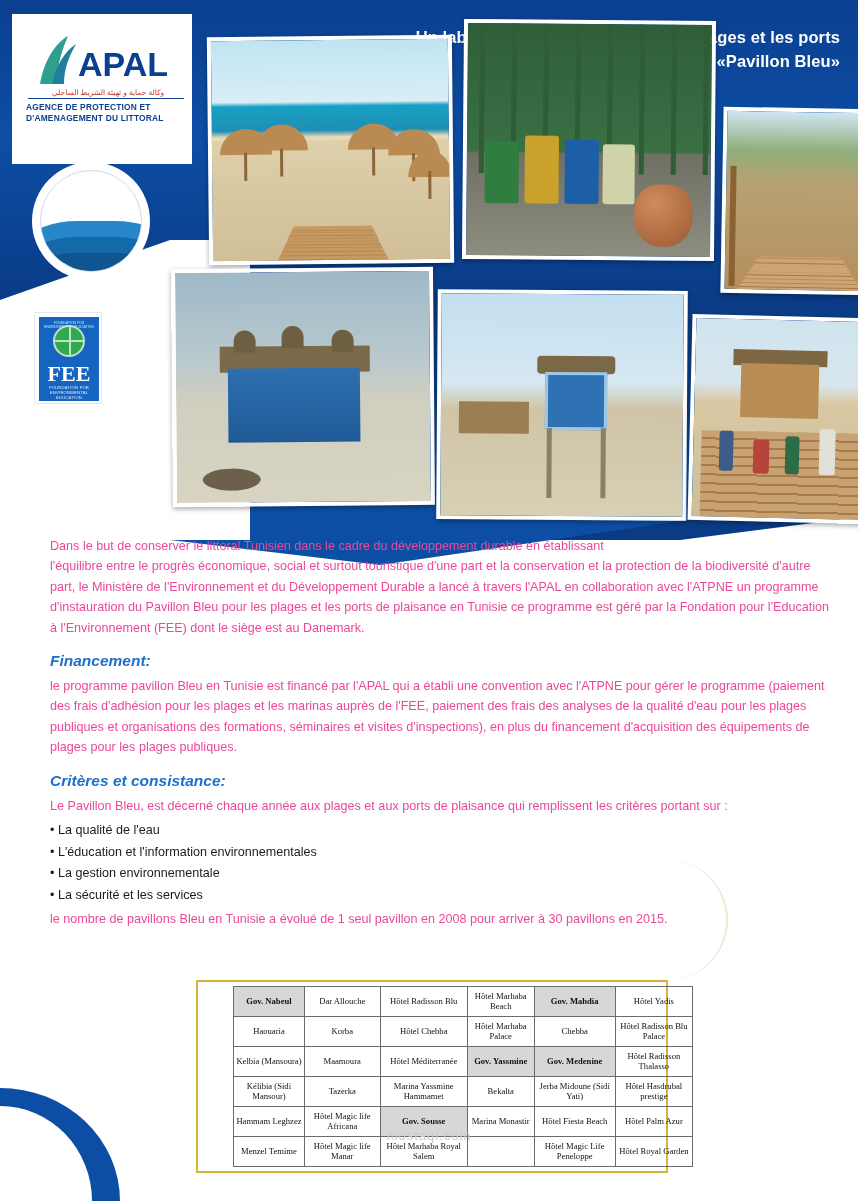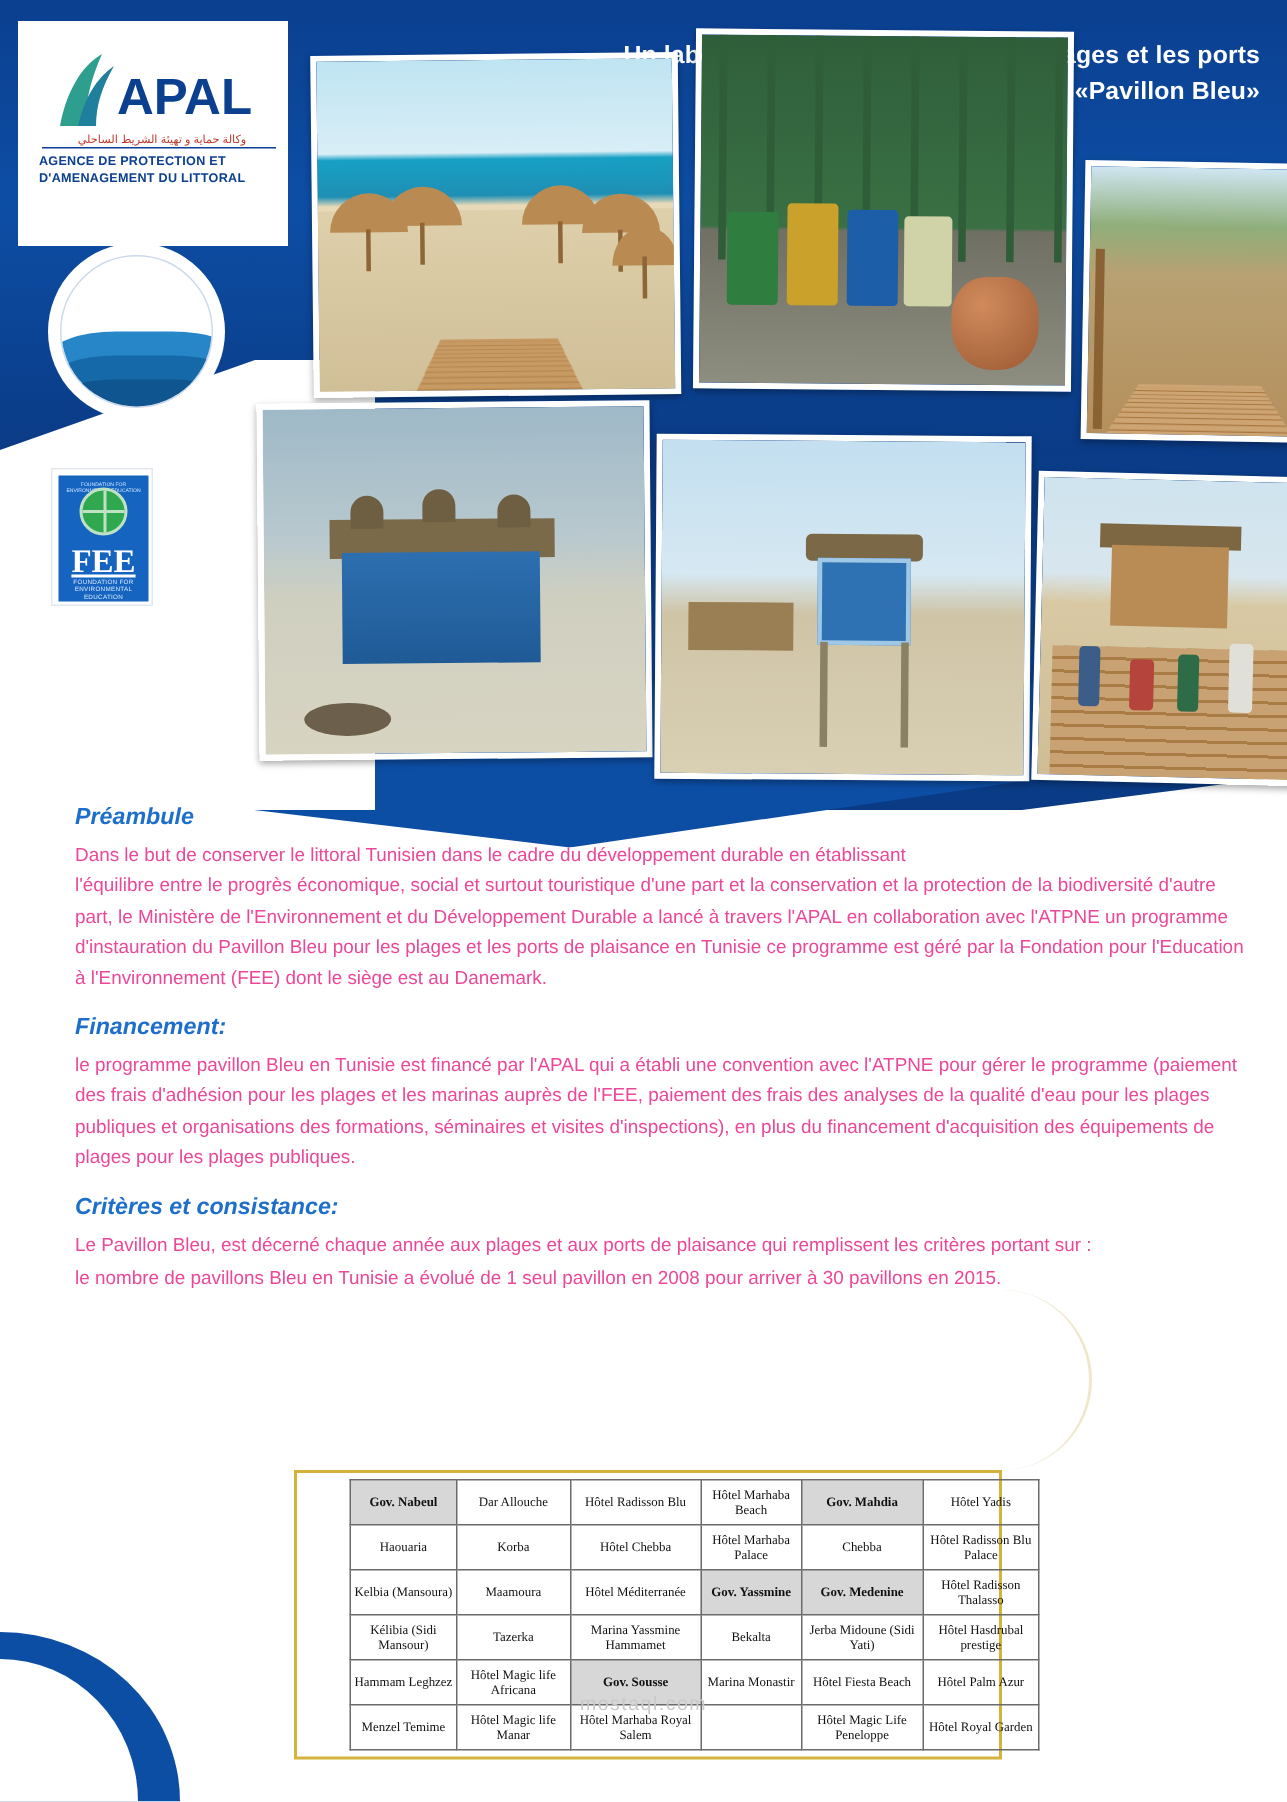--- a/index.html
+++ b/index.html
@@ -104,21 +104,21 @@
   }
   .fee-globe:after {
     content:""; position:absolute; left:0; top:13px; width:28px; height:2px; background:#bfe2c5;
   }
   .fee-ring-text {
     position:absolute; left:4px; top:4px; width:52px; height:40px;
     font-size:3.4px; color:#cfe6ff; text-align:center;
   }
   .fee-text {
     position:absolute; left:0; top:44px; width:60px; text-align:center;
-    color:#ffffff; font-weight:bold; font-size:22px; font-family:"Liberation Serif", serif;text-decoration:underline;
+    color:#ffffff; font-weight:bold; font-size:22px; font-family:"Liberation Serif", serif;
   }
   .fee-sub {
     position:absolute; left:0; top:68px; width:60px; text-align:center;
     color:#dbe9ff; font-size:4.2px; letter-spacing:0.2px;
   }
 
   
   .photo {
     position:absolute; border:4px solid #ffffff; overflow:hidden;
     box-shadow: 0 2px 5px rgba(0,0,0,0.35);
@@ -340,33 +340,38 @@
   <div class="person" style="left:60px; top:120px; width:16px; height:34px; background:#b5443d;"></div>
   <div class="person" style="left:92px; top:116px; width:14px; height:38px; background:#2e6b47;"></div>
   <div class="person" style="left:126px;top:108px; width:16px; height:46px; background:#e0e0d8;"></div>
 </div>
 
 <div class="faint-curve"></div>
 
 <div class="content">
 
   <div class="sec block">
-    <div class="h-sec">Préambule</div>
     <p class="first-line">Dans le but de conserver le littoral Tunisien dans le cadre du développement durable en établissant</p>
     <p>l'équilibre entre le progrès économique, social et surtout touristique d'une part et la conservation et la protection de la biodiversité d'autre part, le Ministère de l'Environnement et du Développement Durable a lancé à travers l'APAL en collaboration avec l'ATPNE un programme d'instauration du Pavillon Bleu pour les plages et les ports de plaisance en Tunisie ce programme est géré par la Fondation pour l'Education à l'Environnement (FEE) dont le siège est au Danemark.</p>
   </div>
 
   <div class="sec block">
     <div class="h-sec">Financement:</div>
     <p>le programme pavillon Bleu en Tunisie est financé par l'APAL qui a établi une convention avec l'ATPNE pour gérer le programme (paiement des frais d'adhésion pour les plages et les marinas auprès de l'FEE, paiement des frais des analyses de la qualité d'eau pour les plages publiques et organisations des formations, séminaires et visites d'inspections), en plus du financement d'acquisition des équipements de plages pour les plages publiques.</p>
   </div>
 
   <div class="sec block">
     <div class="h-sec">Critères et consistance:</div>
     <p>Le Pavillon Bleu, est décerné chaque année aux plages et aux ports de plaisance qui remplissent les critères portant sur :</p>
+    <div class="bullets">
+      <div>• La qualité de l'eau</div>
+      <div>• L'éducation et l'information environnementales</div>
+      <div>• La gestion environnementale</div>
+      <div>• La sécurité et les services</div>
+    </div>
     <p style="margin-top:2px;">le nombre de pavillons Bleu en Tunisie a évolué de 1 seul pavillon en 2008 pour arriver à 30 pavillons en 2015.</p>
   </div>
 
 </div>
 
 <div class="table-wrap">
   <table>
     <tbody>
       <tr>
         <td class="gov">Gov. Nabeul</td>

